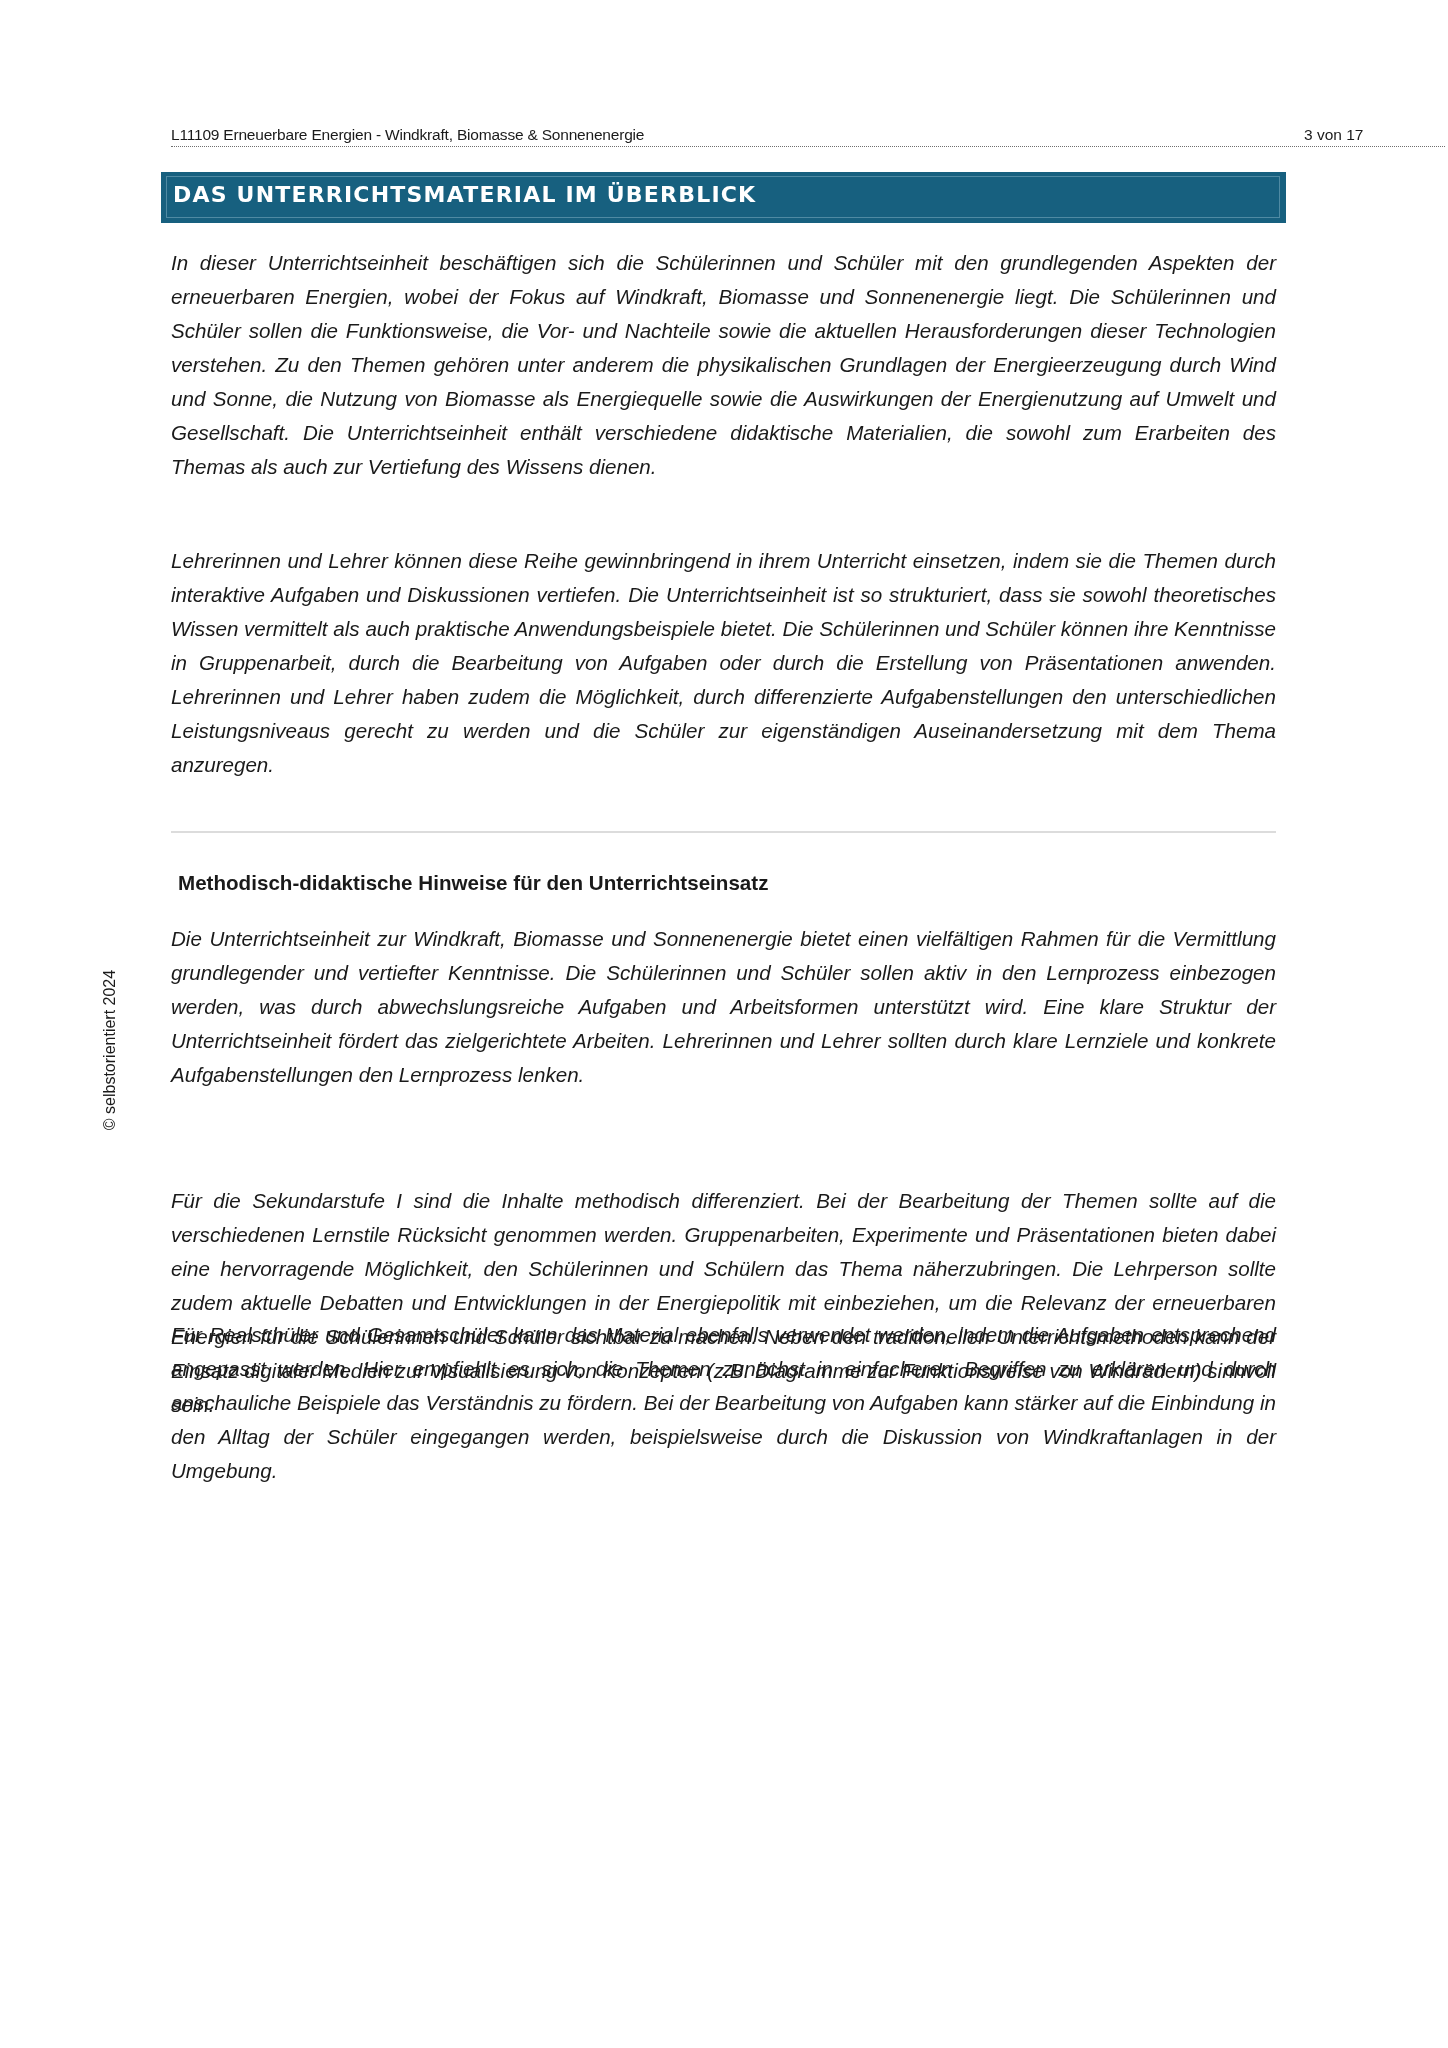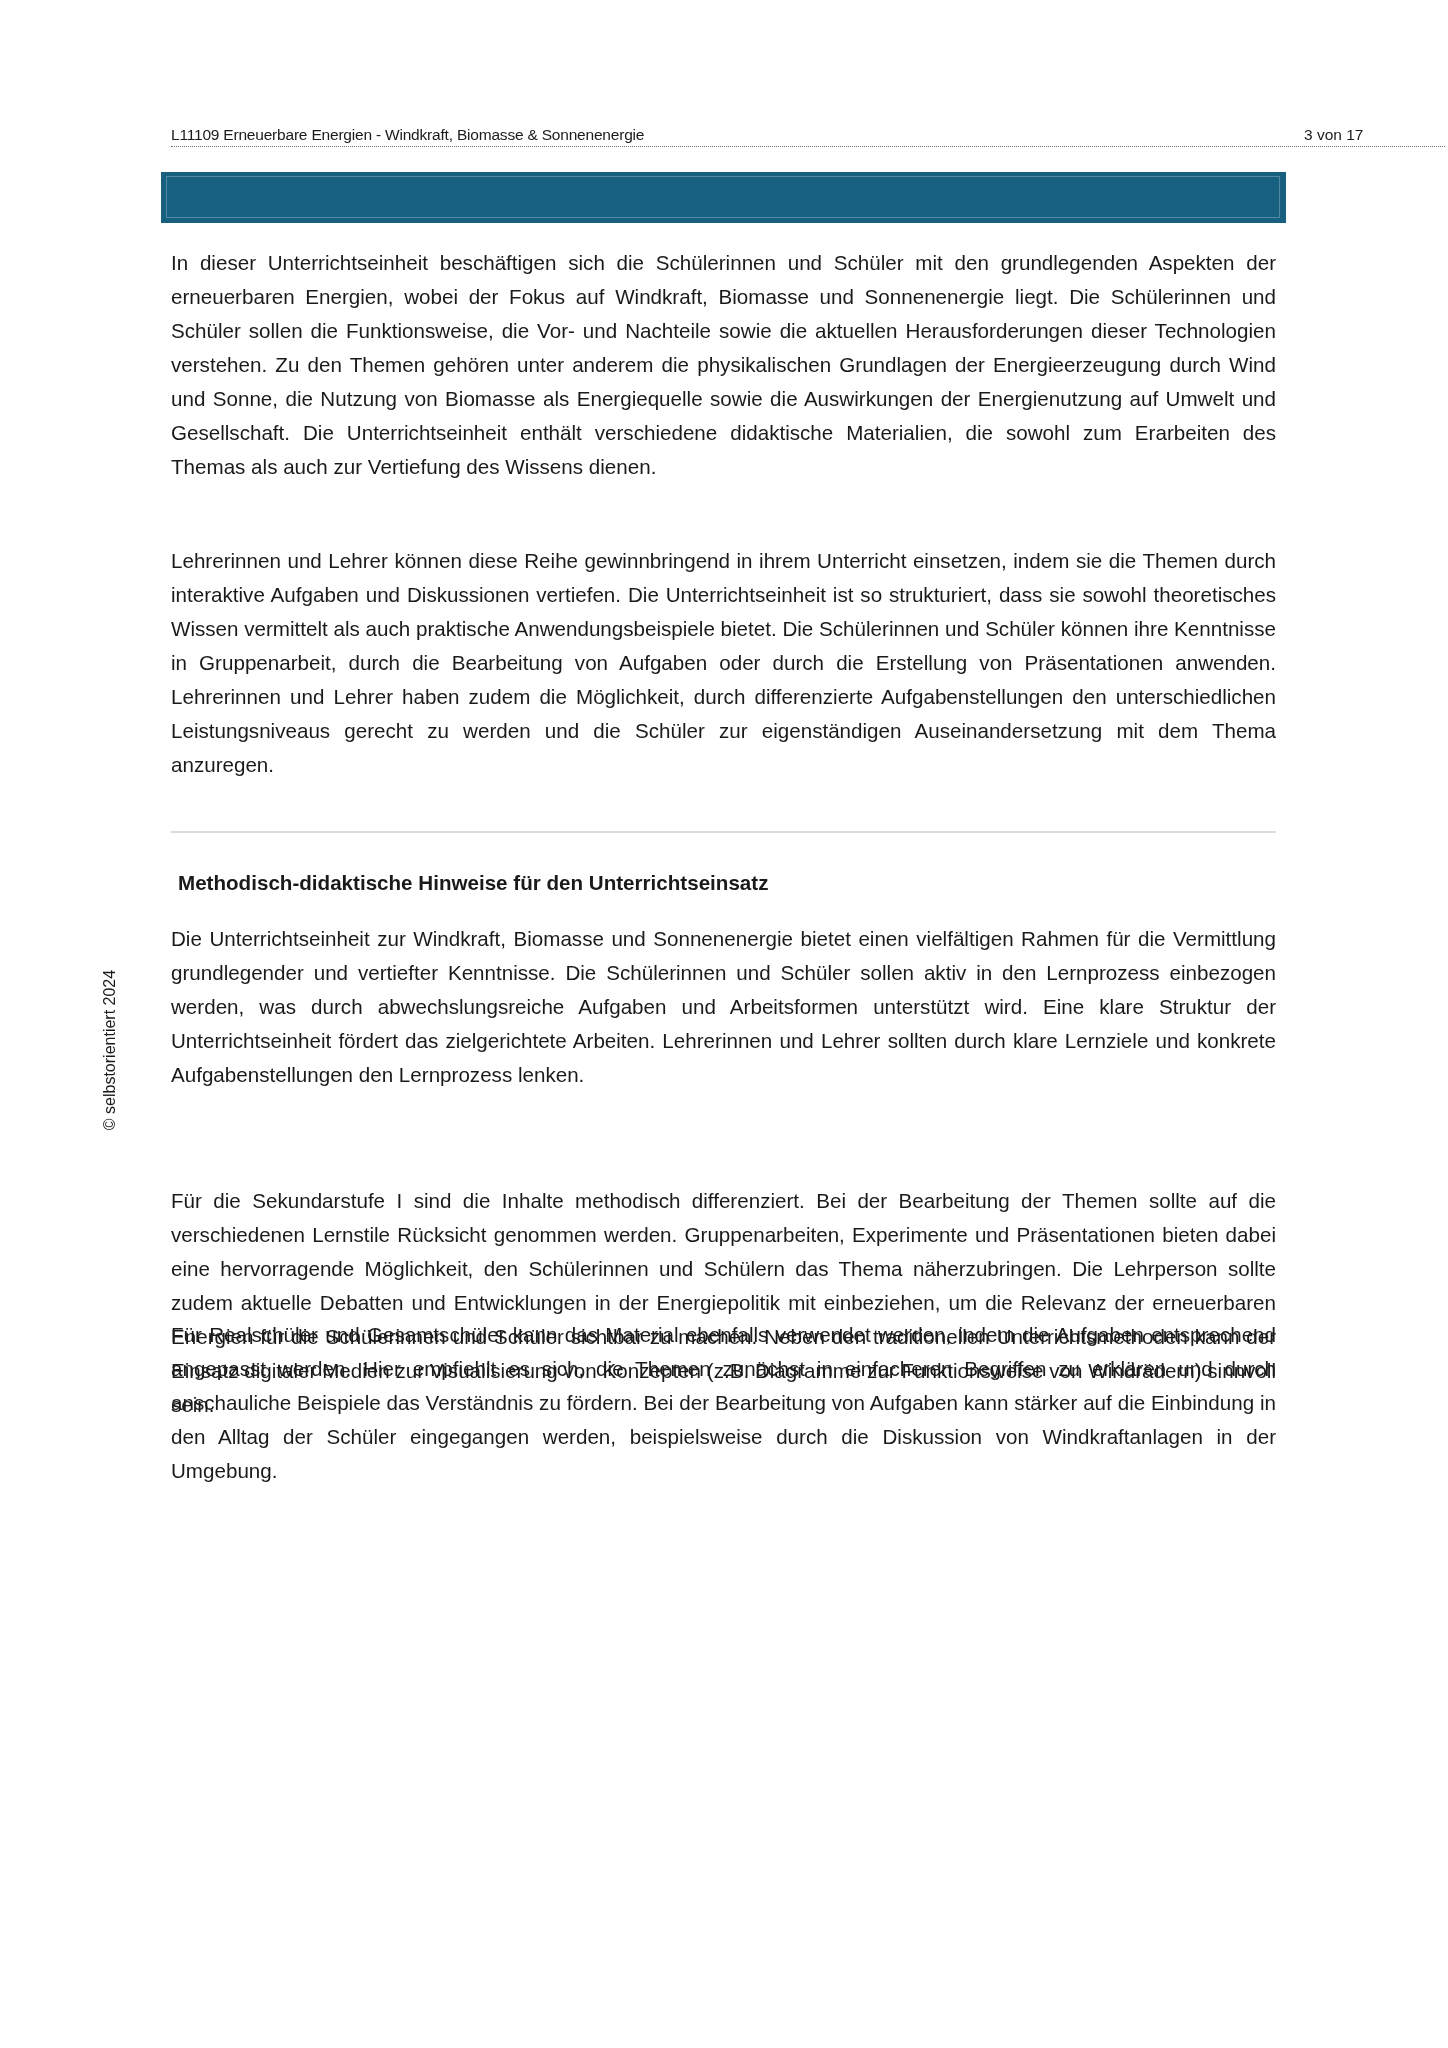--- a/index.html
+++ b/index.html
@@ -71,20 +71,21 @@
       left: 171px;
       width: 1105px;
     }
     .para {
       margin: 0;
       font-family: "Liberation Sans", sans-serif;
       font-size: 20.6px;
       line-height: 34px;
       text-align: justify;
       color: #1a1a1a;
+      font-style: italic;
     }
     #p1 { top: 246px; }
     #p2 { top: 544px; }
     .divider {
       position: absolute;
       left: 171px;
       top: 831px;
       width: 1105px;
       height: 0;
       border-top: 2px solid #dcdcdc;
@@ -118,20 +119,21 @@
 </head>
 <body>
 
 <div class="running-header">
   <span class="doc-title">L11109 Erneuerbare Energien - Windkraft, Biomasse &amp; Sonnenenergie</span>
   <span class="page-num">3 von 17</span>
 </div>
 
 <div class="section-banner">
   <div class="inner-frame"></div>
+  <span class="banner-text">DAS UNTERRICHTSMATERIAL IM ÜBERBLICK</span>
 </div>
 
 <p class="content para" id="p1">In dieser Unterrichtseinheit beschäftigen sich die Schülerinnen und Schüler mit den grundlegenden Aspekten der erneuerbaren Energien, wobei der Fokus auf Windkraft, Biomasse und Sonnenenergie liegt. Die Schülerinnen und Schüler sollen die Funktionsweise, die Vor- und Nachteile sowie die aktuellen Herausforderungen dieser Technologien verstehen. Zu den Themen gehören unter anderem die physikalischen Grundlagen der Energieerzeugung durch Wind und Sonne, die Nutzung von Biomasse als Energiequelle sowie die Auswirkungen der Energienutzung auf Umwelt und Gesellschaft. Die Unterrichtseinheit enthält verschiedene didaktische Materialien, die sowohl zum Erarbeiten des Themas als auch zur Vertiefung des Wissens dienen.</p>
 <p class="content para" id="p2">Lehrerinnen und Lehrer können diese Reihe gewinnbringend in ihrem Unterricht einsetzen, indem sie die Themen durch interaktive Aufgaben und Diskussionen vertiefen. Die Unterrichtseinheit ist so strukturiert, dass sie sowohl theoretisches Wissen vermittelt als auch praktische Anwendungsbeispiele bietet. Die Schülerinnen und Schüler können ihre Kenntnisse in Gruppenarbeit, durch die Bearbeitung von Aufgaben oder durch die Erstellung von Präsentationen anwenden. Lehrerinnen und Lehrer haben zudem die Möglichkeit, durch differenzierte Aufgabenstellungen den unterschiedlichen Leistungsniveaus gerecht zu werden und die Schüler zur eigenständigen Auseinandersetzung mit dem Thema anzuregen.</p>
 
 <div class="divider"></div>
 
 <div class="subheading">Methodisch-didaktische Hinweise für den Unterrichtseinsatz</div>
 
 <p class="content para" id="p3">Die Unterrichtseinheit zur Windkraft, Biomasse und Sonnenenergie bietet einen vielfältigen Rahmen für die Vermittlung grundlegender und vertiefter Kenntnisse. Die Schülerinnen und Schüler sollen aktiv in den Lernprozess einbezogen werden, was durch abwechslungsreiche Aufgaben und Arbeitsformen unterstützt wird. Eine klare Struktur der Unterrichtseinheit fördert das zielgerichtete Arbeiten. Lehrerinnen und Lehrer sollten durch klare Lernziele und konkrete Aufgabenstellungen den Lernprozess lenken.</p>

